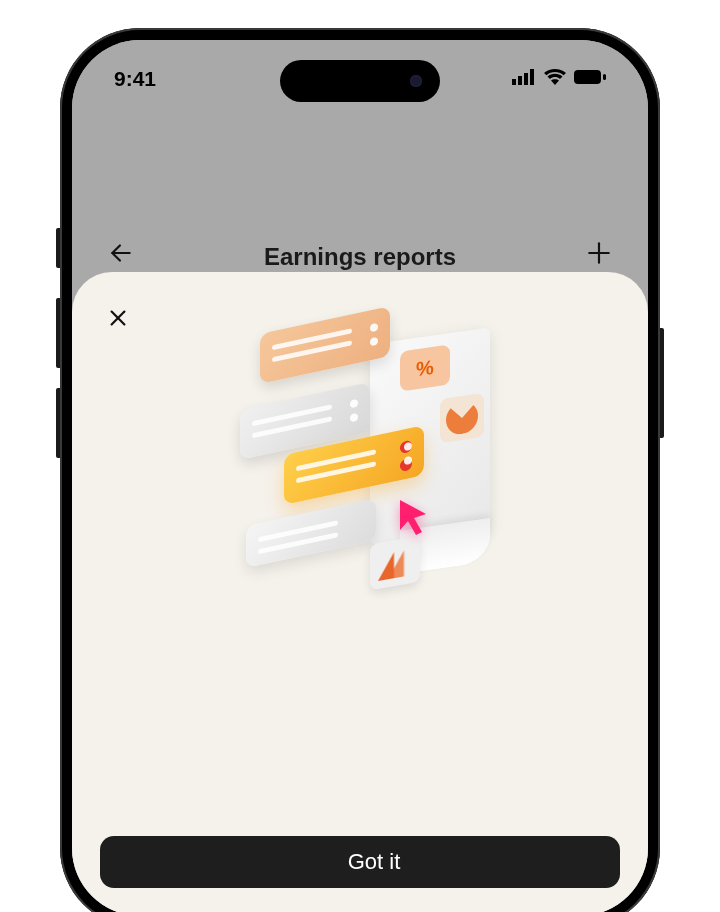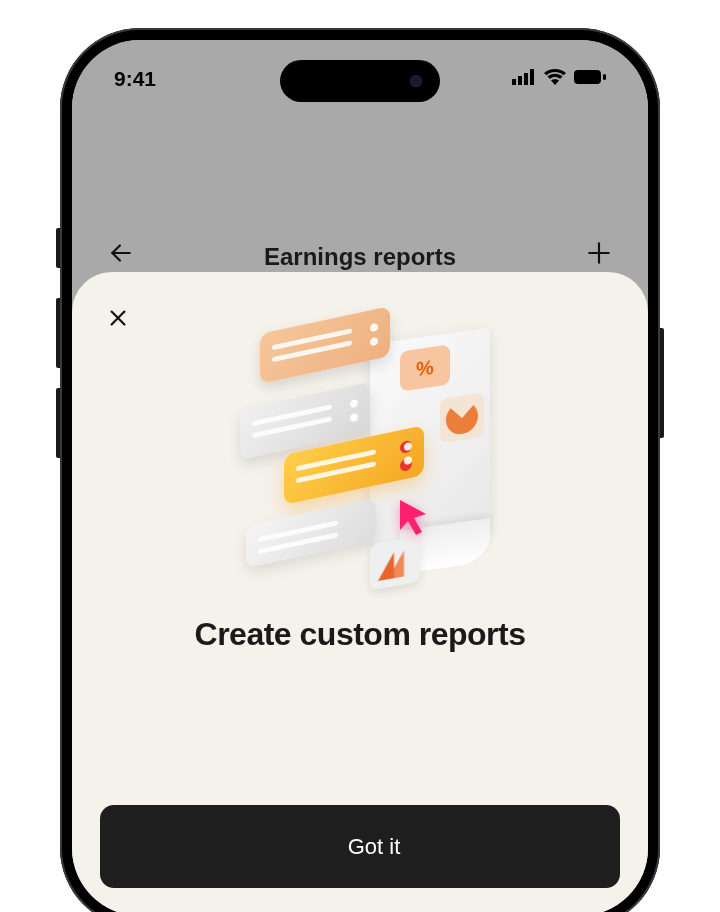--- a/index.html
+++ b/index.html
@@ -176,21 +176,21 @@
       font-size: 21px;
       color: #555;
       text-align: center;
       line-height: 1.45;
       padding: 0 20px;
       font-weight: 400;
     }
 
     .cta-button {
       margin-top: auto;
-      height: 83px;
+      height: 52px;
       background: #1e1e1e;
       color: #fff;
       border-radius: 14px;
       display: flex;
       align-items: center;
       justify-content: center;
       font-size: 22px;
       font-weight: 500;
       cursor: pointer;
       border: none;
@@ -363,21 +363,20 @@
           </div>
         <div class="ill card-white2"></div>
         <div class="ill chart-tile"></div>
         <div class="ill cursor">
           <svg width="36" height="40" viewBox="0 0 36 40">
               <path d="M4 2 L30 16 L18 20 L26 34 L20 37 L12 23 L4 32 Z" fill="#ff1f6f"></path>
             </svg>
         </div>
       </div>
 
-      <h2 class="modal-title">Create custom reports</h2>
 
       <button class="cta-button">
         <span>Got it</span>
       </button>
     </div>
 
   </div>
 </div>
 
 </body></html>

